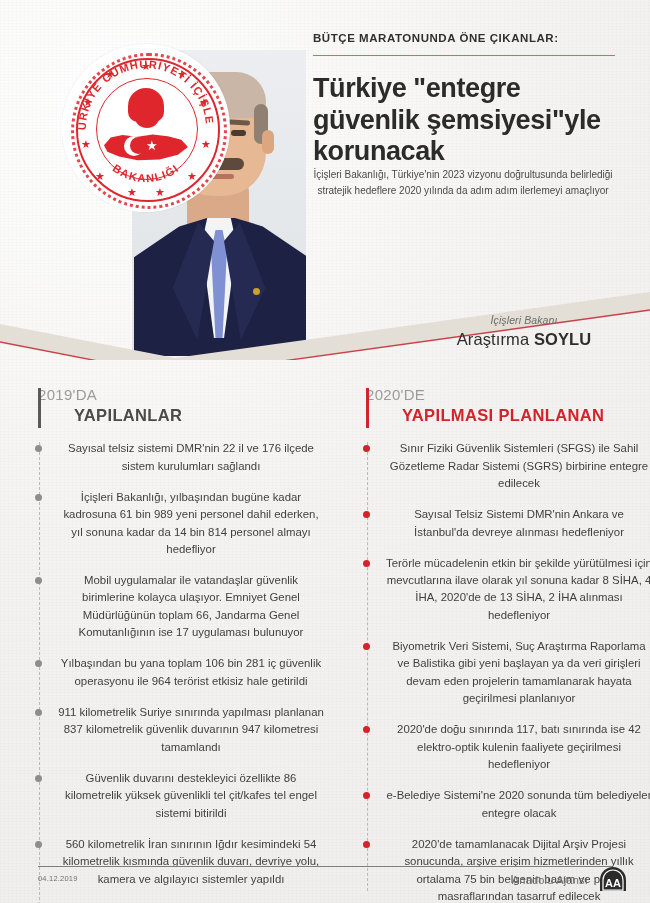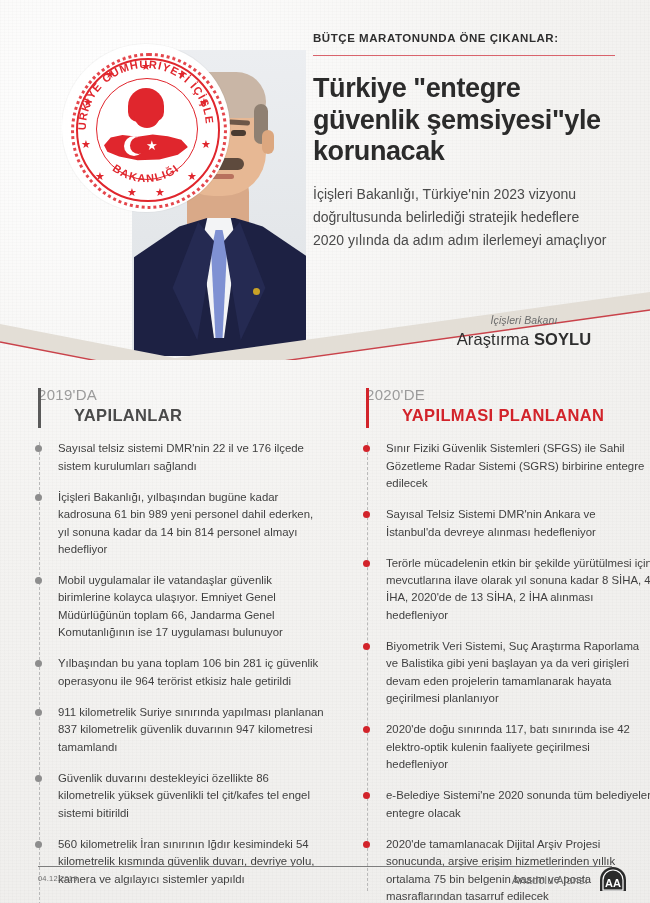--- a/index.html
+++ b/index.html
@@ -35,23 +35,23 @@
   }
   .kicker-rule{
     margin-top:9px;width:302px;height:1.5px;background:#d9636c;
   }
   .headline{
     margin-top:17px;
     font-size:27px;line-height:1.16;font-weight:bold;
     color:#2b2b2b;letter-spacing:-0.4px;
   }
   .deck{
-    margin-top:16px;
-    font-size:14px;line-height:1.62;color:#4a4a4a;
+    font-size:10px;line-height:1.62;color:#4a4a4a;
     max-width:300px;
+    text-align:center;
   }
 
   
   .photo-wrap{
     position:absolute;left:62px;top:36px;width:244px;height:320px;
     overflow:hidden;
   }
   .emblem{
     position:absolute;left:0px;top:8px;width:168px;height:168px;
     border-radius:50%;
@@ -213,20 +213,21 @@
   }
   .bullets::before{
     content:"";position:absolute;left:1px;top:2px;bottom:14px;width:0;
     border-left:1.6px dashed #b9b9b9;
   }
   .bullets li{
     position:relative;
     font-size:11.4px;line-height:1.52;color:#3f3f3f;
     margin-bottom:14px;
     padding-left:2px;
+    text-align:center;
   }
   .bullets li::before{
     content:"";position:absolute;left:-21px;top:5px;
     width:7px;height:7px;border-radius:50%;
   }
   .col-left .bullets li::before{background:#8d8d8d;}
   .col-right .bullets li::before{background:#d2232a;}
 
   
   .footer-rule{

